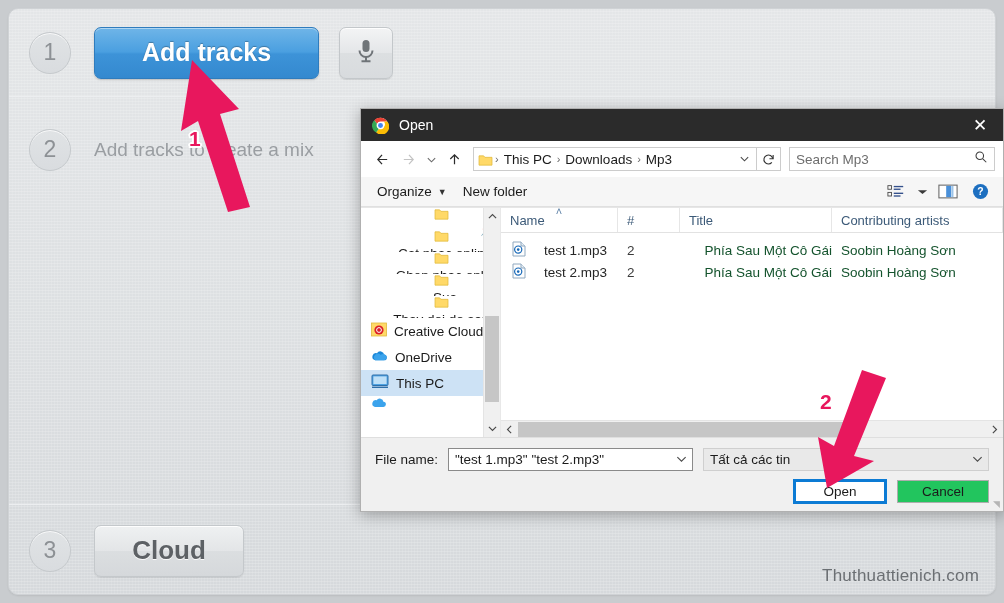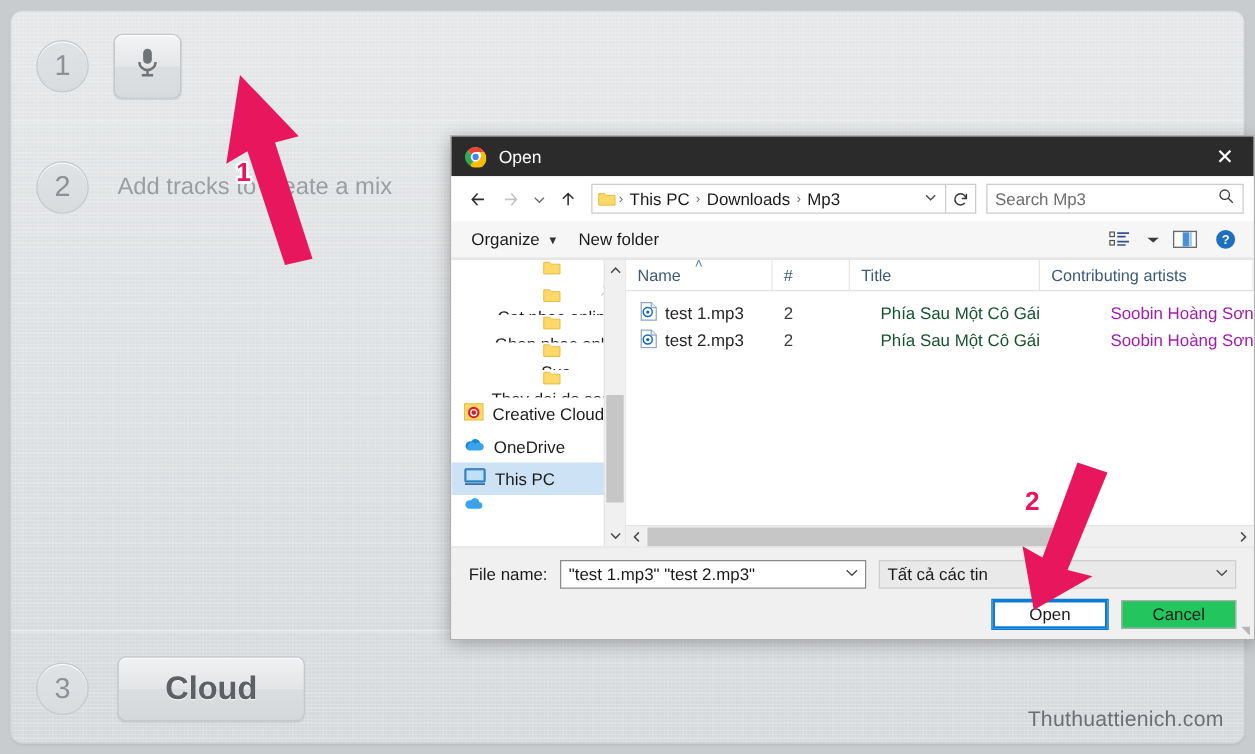--- a/index.html
+++ b/index.html
@@ -249,24 +249,24 @@
   .c-name { width: 117px; flex: 0 0 auto; }
   .c-num  { width: 62px; flex: 0 0 auto; }
   .c-title{ width: 152px; flex: 0 0 auto; }
   .c-art  { flex: 1 1 auto; }
 
   .file-rows { flex: 1 1 auto; overflow: hidden; padding-top: 6px; }
   .file-row {
     height: 22px; display: flex; align-items: center;
     font-size: 13.5px; color: #262626; cursor: pointer;
   }
-  .fr-name { width: 117px; flex: 0 0 auto; display: flex; align-items: center; padding-left: 11px; gap: 6px; }
+  .fr-name { width: 117px; flex: 0 0 auto; display: flex; align-items: center; padding-left: 11px; gap: 18px; }
   .fr-num  { width: 62px; flex: 0 0 auto; padding-left: 9px; color: #3b3b3b; }
   .fr-title{ width: 152px; flex: 0 0 auto; padding-left: 9px; color: #14532d; overflow: hidden; white-space: nowrap; text-align: right; }
-  .fr-art  { flex: 1 1 auto; padding-left: 9px; color: #a21caf; overflow: hidden; white-space: nowrap; text-align: right; }
+  .fr-art  { flex: 1 1 auto; padding-left: 9px; color: #14532d; overflow: hidden; white-space: nowrap; }
 
   .hscroll {
     height: 17px; flex: 0 0 auto;
     background: #f0f0f0; border-top: 1px solid #e4e4e4;
     display: flex; align-items: center;
     position: relative;
   }
   .hs-arrow {
     width: 17px; height: 17px; flex: 0 0 auto;
     display: flex; align-items: center; justify-content: center;
@@ -331,20 +331,21 @@
 </style>
 </head>
 <body>
 
 <div id="app-root">
   <div class="app-window">
     <div class="app-texture"></div>
 
     <div class="app-row row-1">
       <div class="step-circle">1</div>
+      <div class="btn-add-tracks">Add tracks</div>
       <div class="btn-mic">
         <span>
           <svg width="22" height="26" viewBox="0 0 22 26">
             <rect x="7.5" y="2" width="7" height="12" rx="3.5" fill="#6f7478"></rect>
             <path d="M4.5 12.5a6.5 6.5 0 0 0 13 0" fill="none" stroke="#6f7478" stroke-width="2"></path>
             <line x1="11" y1="19" x2="11" y2="23" stroke="#6f7478" stroke-width="2"></line>
             <line x1="6.5" y1="23.2" x2="15.5" y2="23.2" stroke="#6f7478" stroke-width="2"></line>
           </svg>
         </span>
       </div>

